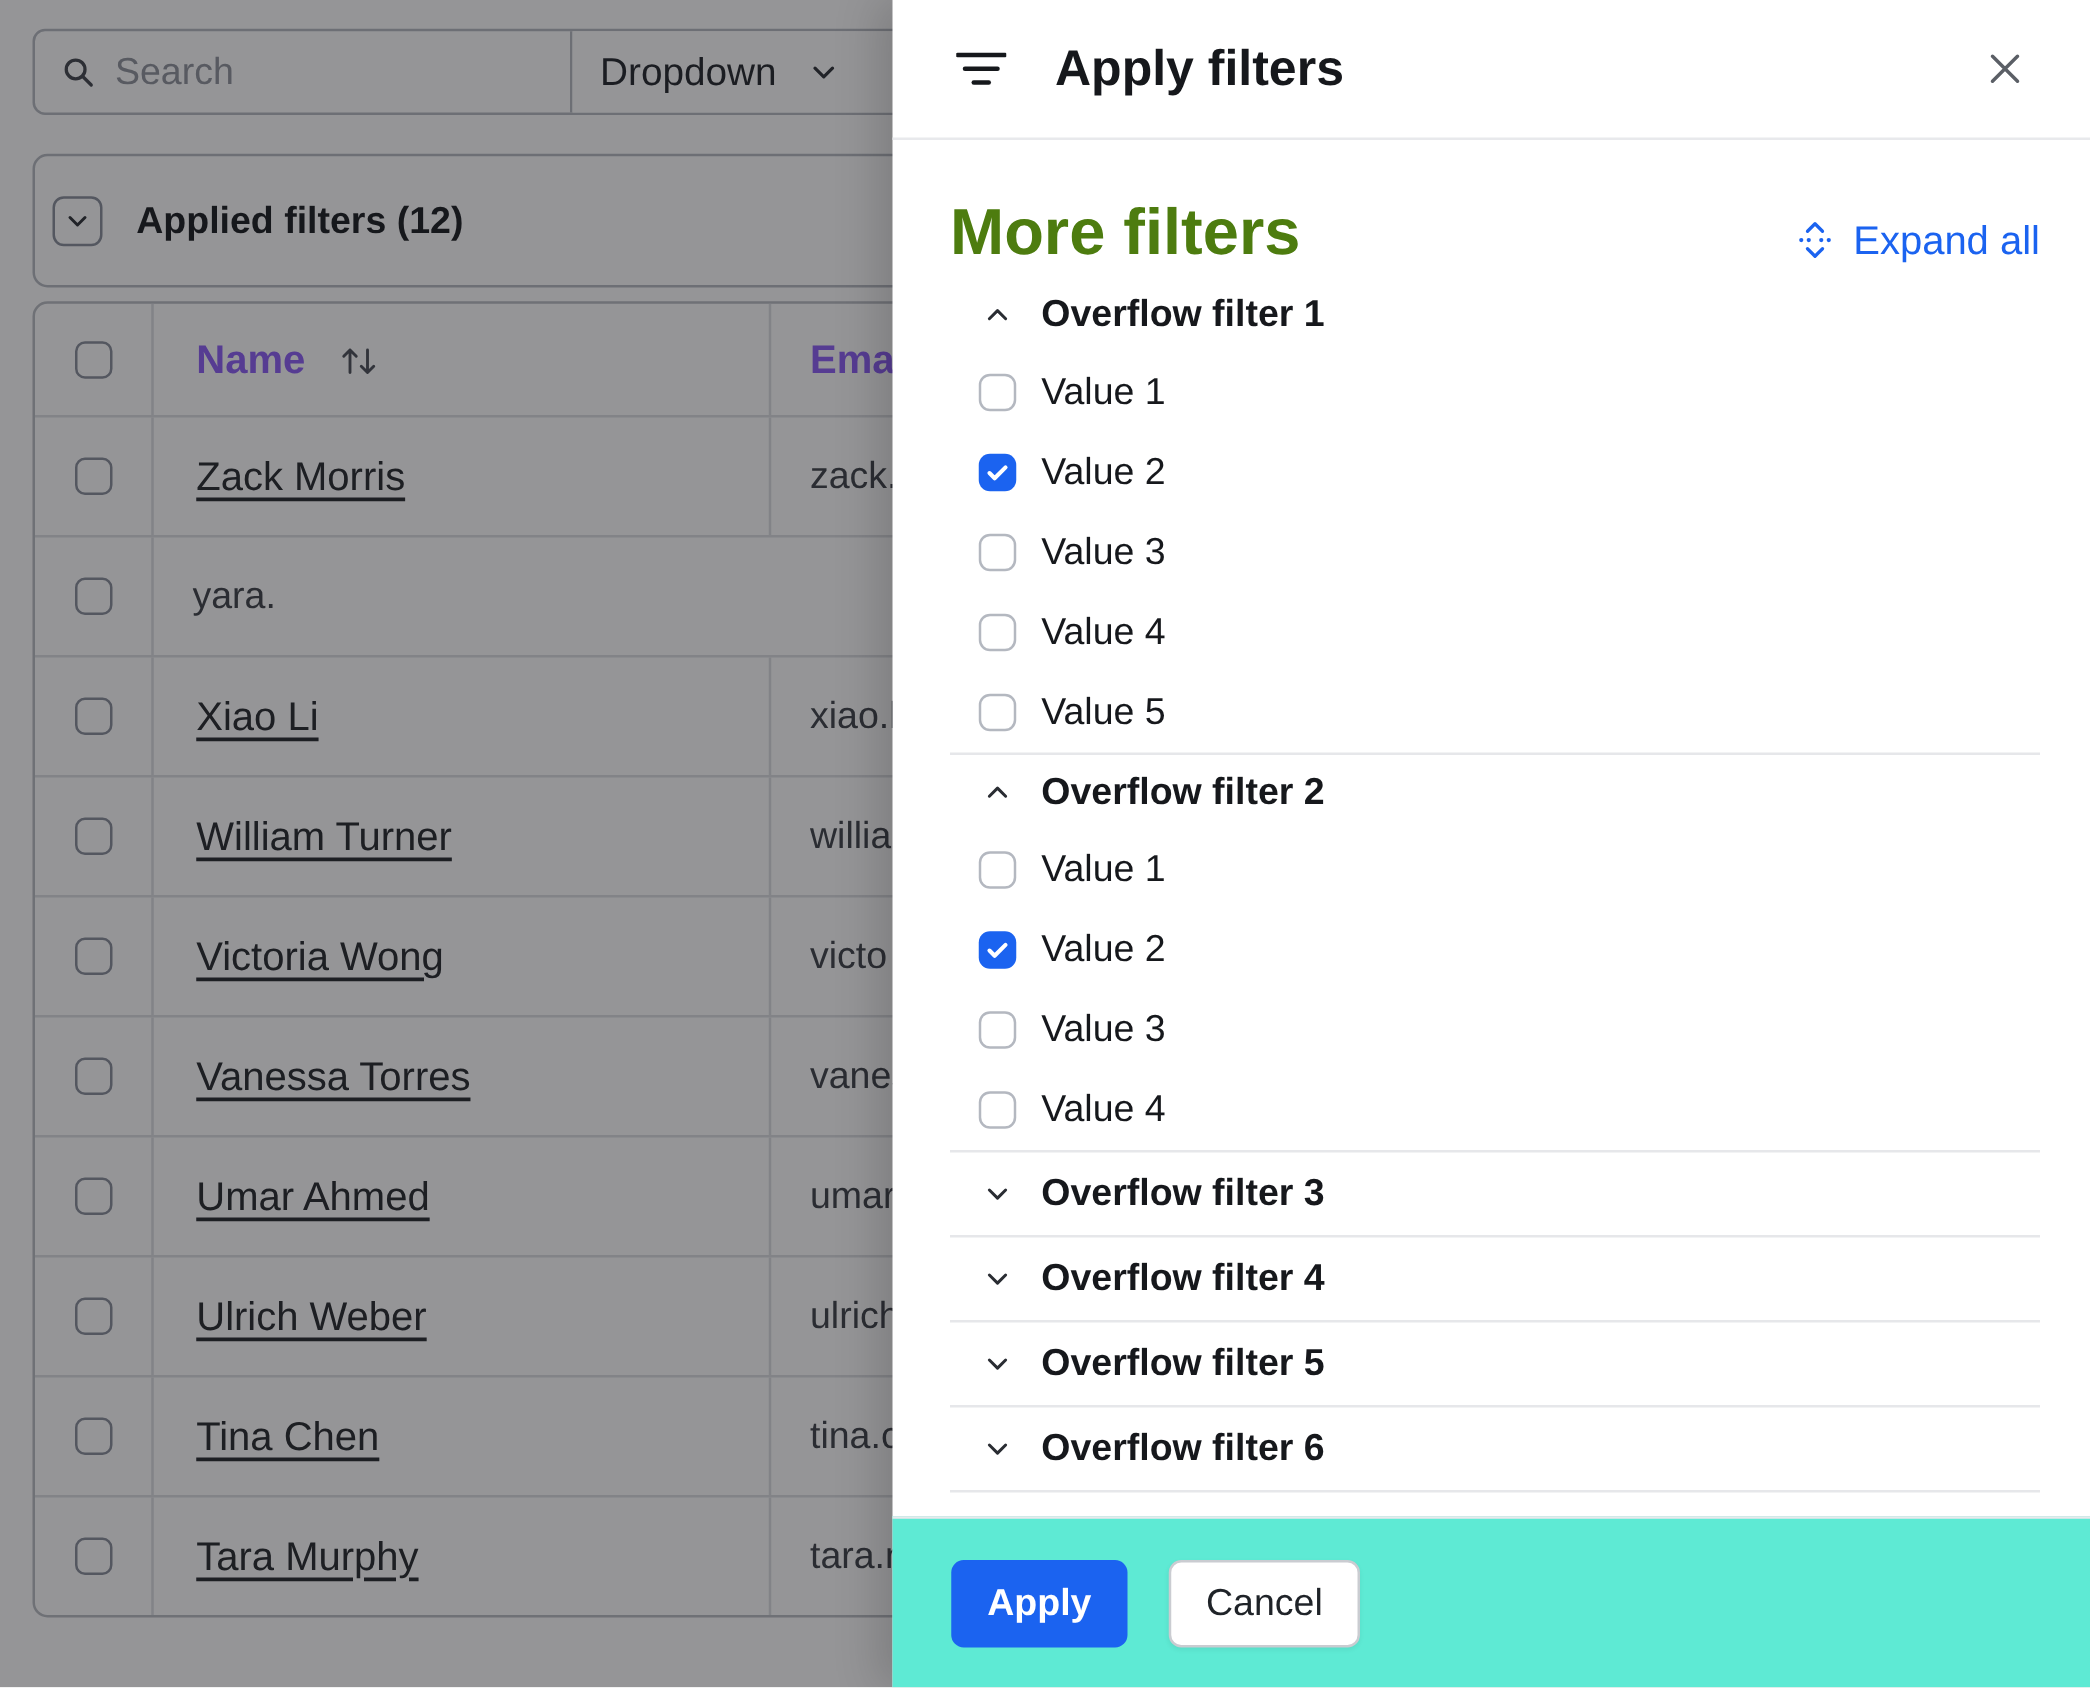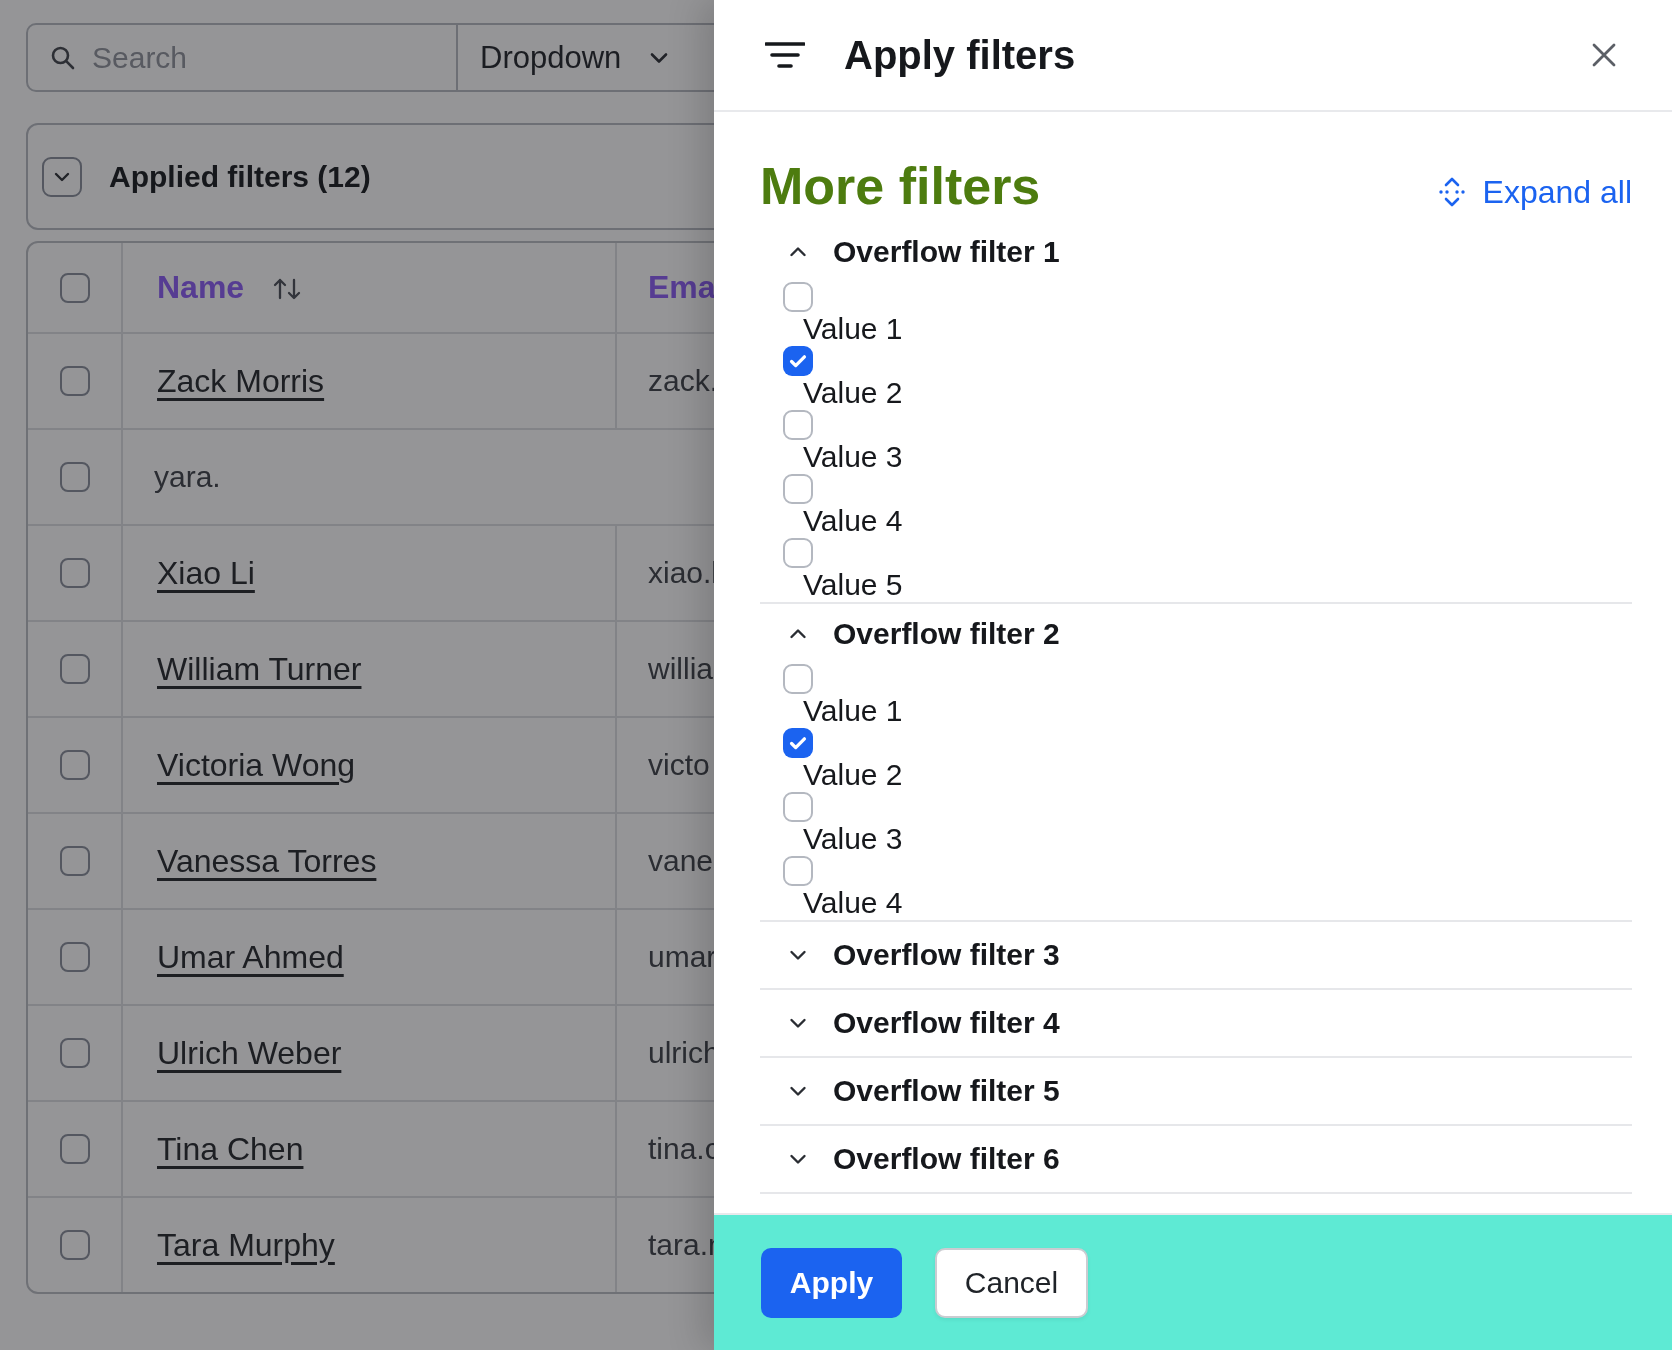--- a/index.html
+++ b/index.html
@@ -54,21 +54,21 @@
   .dr-body { flex:1 1 auto; padding:44px 40px 0 46px; overflow:hidden; }
   .mf-row { height:60px; display:flex; align-items:center; justify-content:space-between; margin-bottom:6px; }
   .mf-title { font-size:52px; font-weight:700; color:#4d7c0f; }
   .expand-all { display:flex; align-items:center; gap:15px; cursor:pointer;margin-top:12px; }
   .expand-all .ea-lbl { font-size:32px; font-weight:500; color:#1b63f0; }
 
   .sec-header { display:flex; align-items:center; height:60px; padding-left:25px; cursor:pointer; }
   .sec-header.collapsed { height:66px; }
   .sec-header .chev { width:26px; display:flex; justify-content:center; }
   .sec-label { margin-left:22px; font-size:30px; font-weight:700; color:#16181c; }
-  .opt-row { display:flex; align-items:flex-start; height:64px; padding-left:23px;flex-direction:column; }
+  .opt-row { display:flex; align-items:center; height:64px; padding-left:23px; }
   .opt-label { margin-left:20px; font-size:30px; color:#16181c; }
   .cbx { width:30px; height:30px; border:2px solid #b4b8c0; border-radius:9px; background:#fff;
     display:flex; align-items:center; justify-content:center; cursor:pointer; flex:0 0 auto; }
   .cbx.checked { border:none; background:#1b63f0; }
   .sec-divider { height:2px; background:#e6e7ea; }
 
   .dr-foot { flex:0 0 auto; height:137px; background:#5eead4; border-top:2px solid #e8e9ec;
     display:flex; align-items:flex-start; padding:33px 0 0 47px; gap:33px; }
   .btn { height:70px; border-radius:10px; font-size:30px; font-weight:600; cursor:pointer;
     display:flex; align-items:center; justify-content:center; font-family:inherit; }

